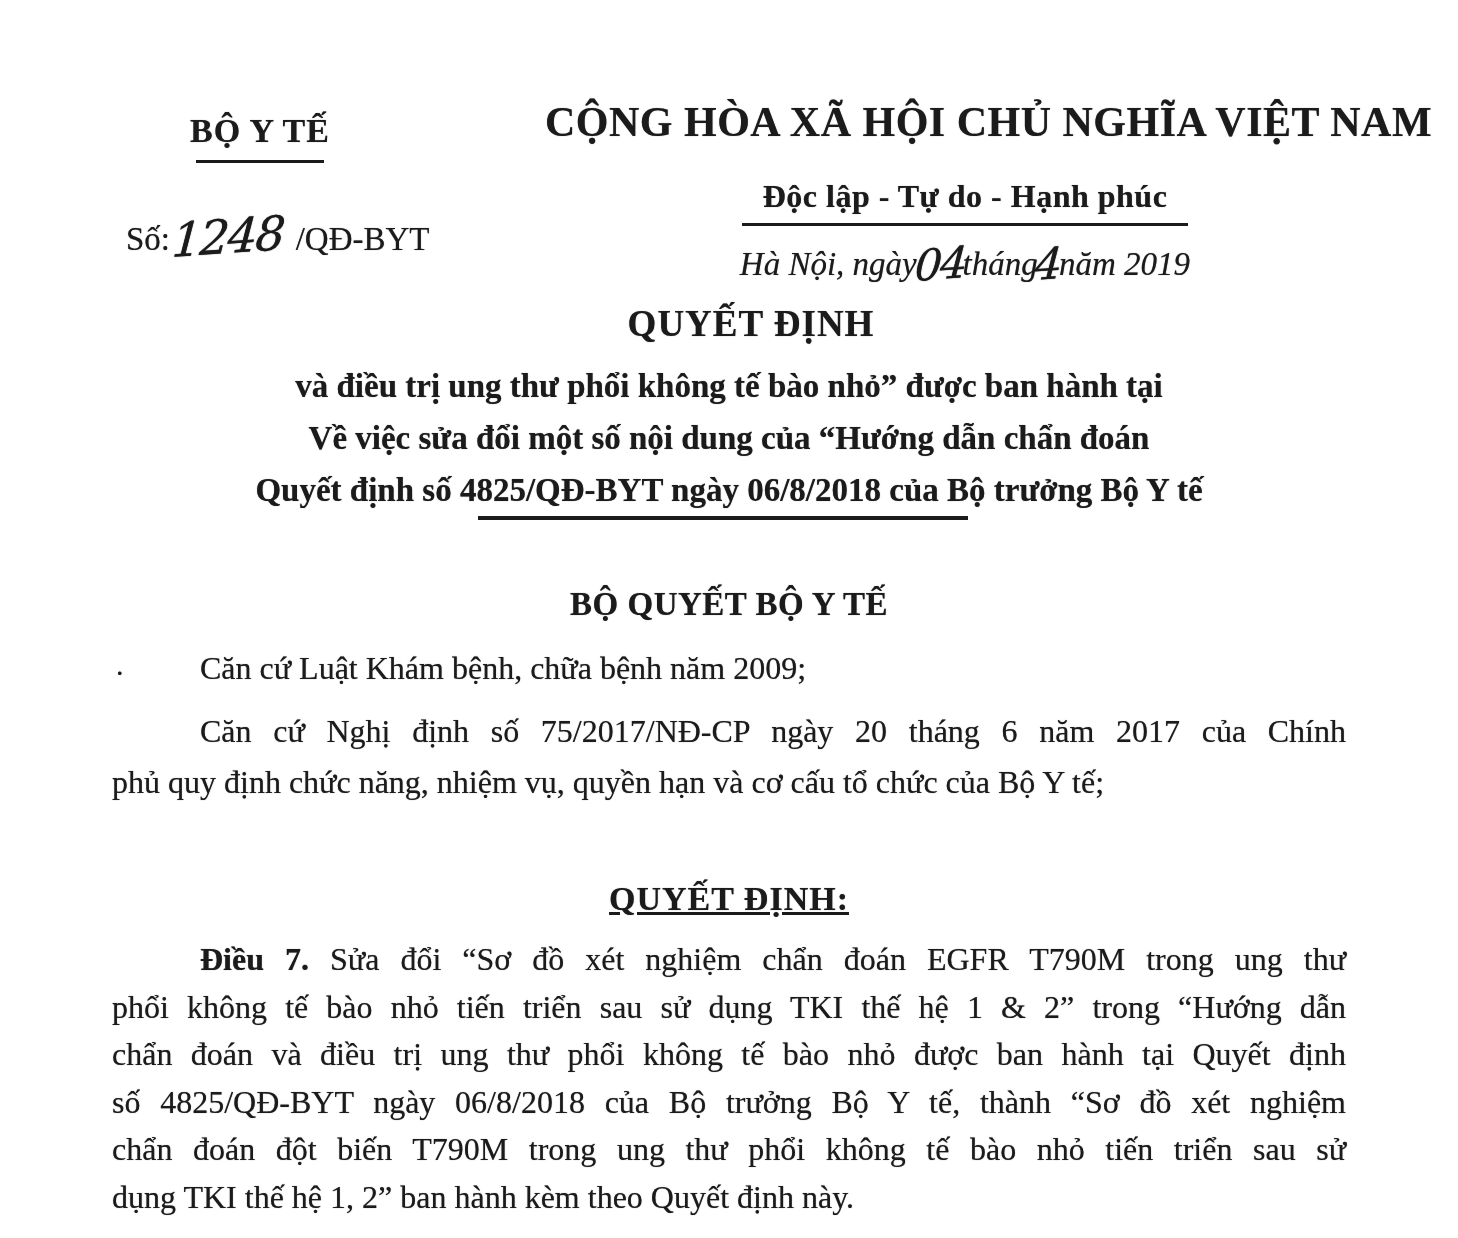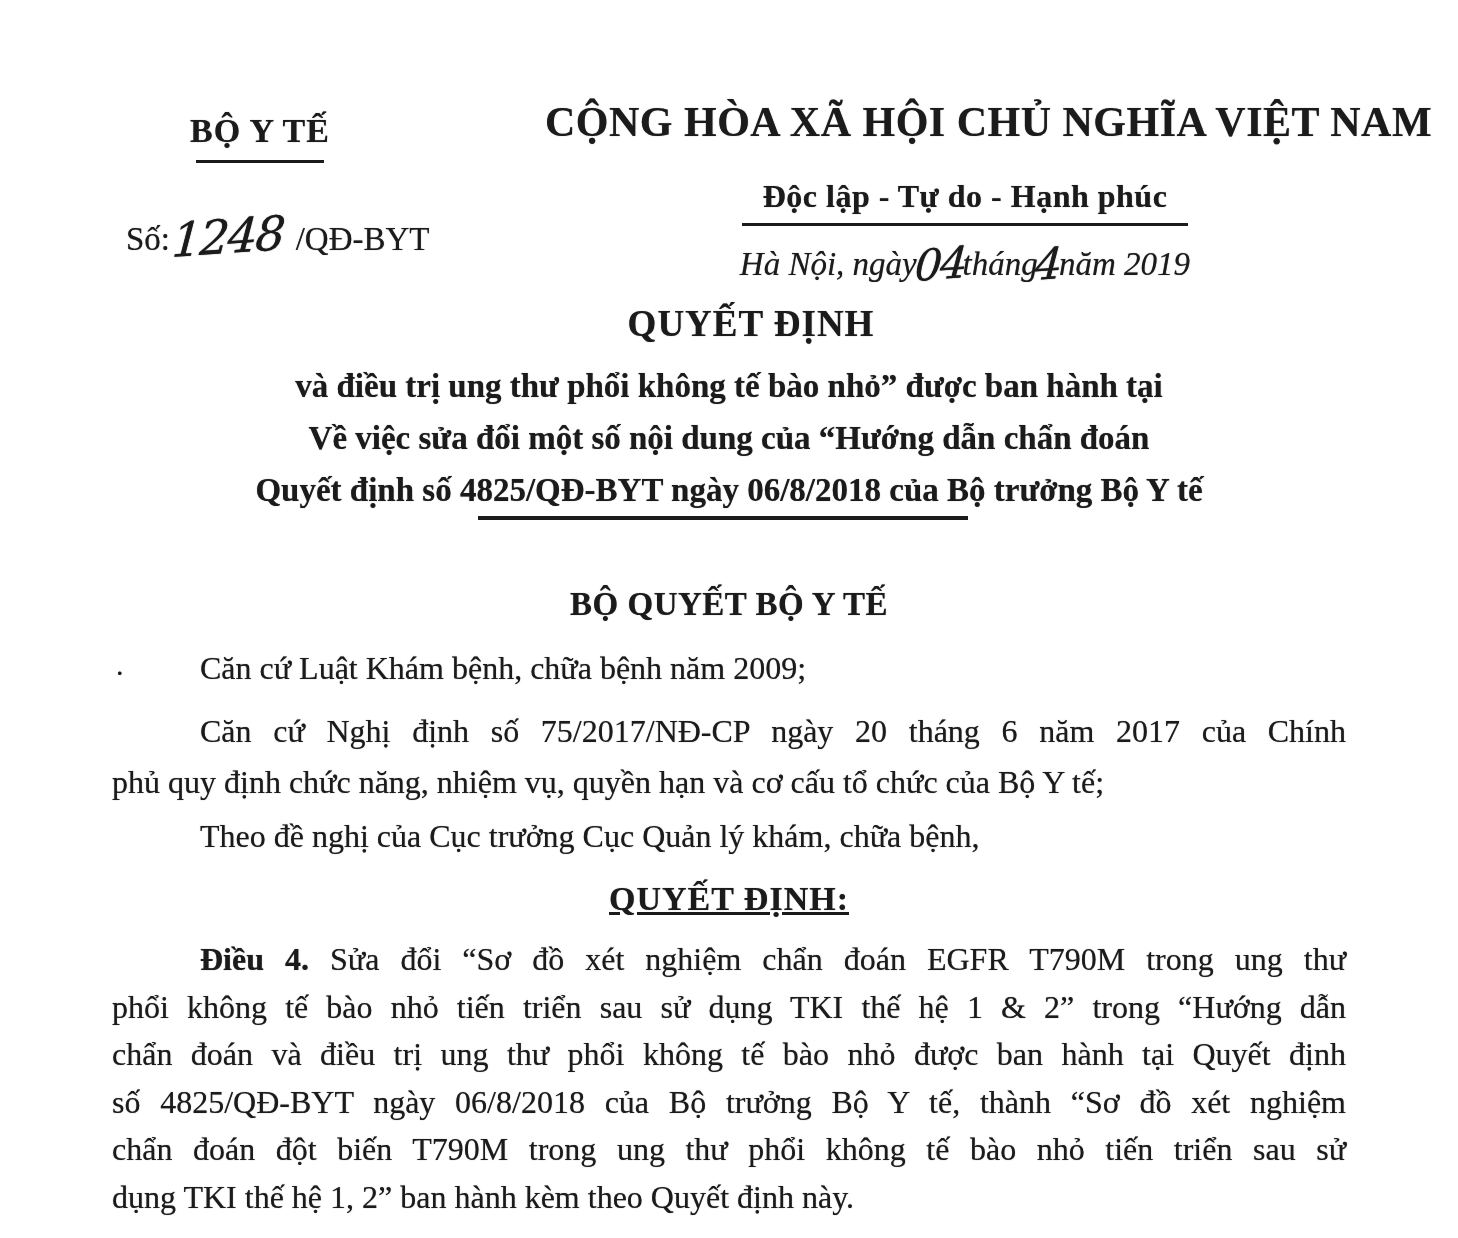--- a/index.html
+++ b/index.html
@@ -98,26 +98,25 @@
 
   <div class="artifact-dot">.</div>
 
   <div class="body-block r1 indent">Căn cứ Luật Khám bệnh, chữa bệnh năm 2009;</div>
 
   <div class="body-block r2">
     <div class="jline indent">Căn cứ Nghị định số 75/2017/NĐ-CP ngày 20 tháng 6 năm 2017 của Chính</div>
     <div>phủ quy định chức năng, nhiệm vụ, quyền hạn và cơ cấu tổ chức của Bộ Y tế;</div>
   </div>
 
-  <div class="body-block r3 indent">Theo đề nghị của Cục trưởng Cục Quản lý khám, chữa bệnh,</div>
 
   <div class="heading2">QUYẾT ĐỊNH:</div>
 
   <div class="article">
-    <div class="jline indent"><span class="bold">Điều 4.</span> <span>Sửa đổi “Sơ đồ xét nghiệm chẩn đoán EGFR T790M trong ung thư</span></div>
+    <div class="jline indent"><span class="bold">Điều 7.</span> <span>Sửa đổi “Sơ đồ xét nghiệm chẩn đoán EGFR T790M trong ung thư</span></div>
     <div class="jline">phổi không tế bào nhỏ tiến triển sau sử dụng TKI thế hệ 1 &amp; 2” trong “Hướng dẫn</div>
     <div class="jline">chẩn đoán và điều trị ung thư phổi không tế bào nhỏ được ban hành tại Quyết định</div>
     <div class="jline">số 4825/QĐ-BYT ngày 06/8/2018 của Bộ trưởng Bộ Y tế, thành “Sơ đồ xét nghiệm</div>
     <div class="jline">chẩn đoán đột biến T790M trong ung thư phổi không tế bào nhỏ tiến triển sau sử</div>
     <div>dụng TKI thế hệ 1, 2” ban hành kèm theo Quyết định này.</div>
   </div>
 
 </div>
 
 </body></html>

